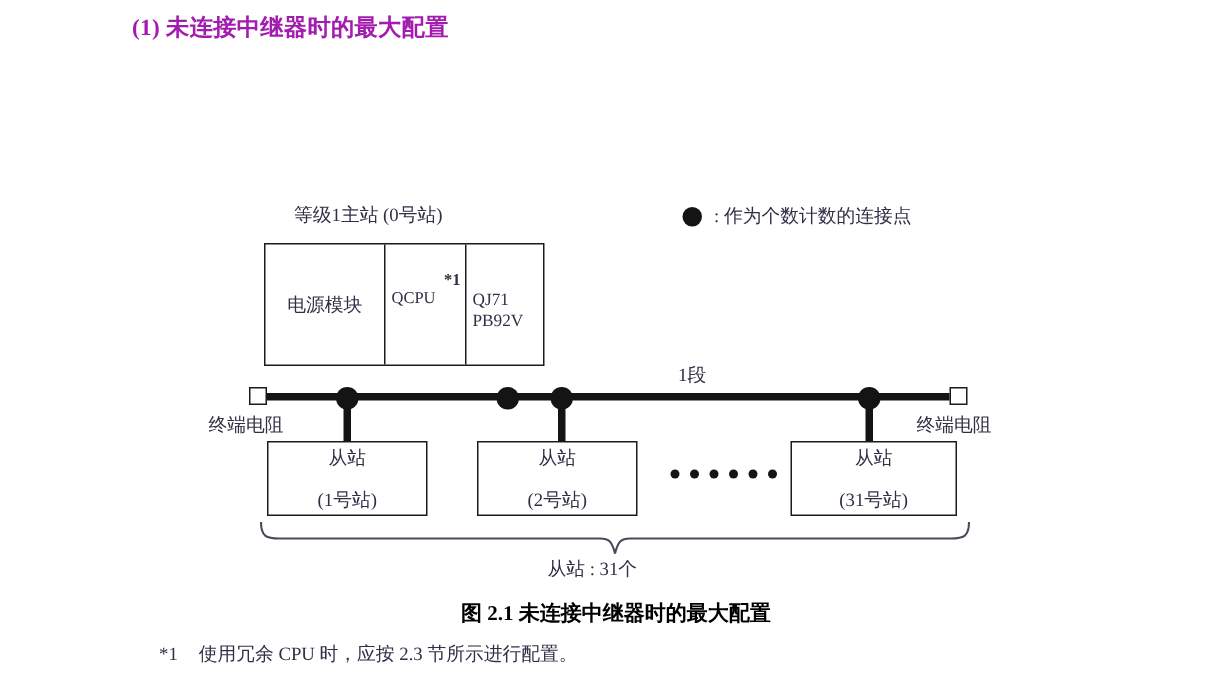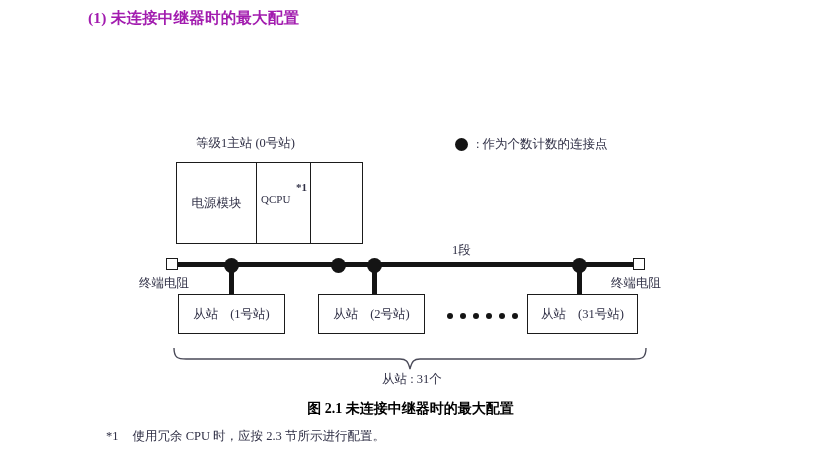--- a/index.html
+++ b/index.html
@@ -114,42 +114,42 @@
     background: #141414;
     margin-left: -7.5px; margin-top: -7.5px;
   }
   
   .drop {
     width: 5px; background: #141414; margin-left: -2.5px;
   }
 
   
   .slave-box {
-    height: 40px;
+    height: 50px;
     border: 1.5px solid #1b1b1b;
     background: #ffffff;
     box-sizing: border-box;
-    display: flex; flex-direction: row;
+    display: flex; flex-direction: column;
     align-items: center; justify-content: center; gap: 12px;
   }
   .slave-box .cell-text { line-height: 1.3; }
   #slave-1  { left: 178px; top: 294px; width: 107px; }
   #slave-2  { left: 318px; top: 294px; width: 107px; }
   #slave-31 { left: 527px; top: 294px; width: 111px; }
 
   
   #ellipsis { left: 447px; top: 313px; display: flex; gap: 7px; }
   #ellipsis span {
     width: 6px; height: 6px; border-radius: 50%; background: #141414;
     display: inline-block;
   }
 
   
   #brace { left: 172px; top: 348px; width: 476px; height: 22px; }
-  #brace-label { left: 382px; top: 372px; }
+  #brace-label { left: 365px; top: 372px; }
 
   
   #figure-caption {
     left: 0; top: 400px; width: 821px;
     text-align: center;
     font-size: 14px; font-weight: bold; color: #000000;
   }
   #footnote {
     left: 106px; top: 428px;
     font-size: 12.5px; color: #2f2f45; white-space: nowrap; text-align: center;
@@ -168,20 +168,23 @@
   <div class="abs lbl" id="rack-title">等级1主站 (0号站)</div>
 
   <div class="abs" id="module-rack">
     <div class="rack-cell" id="cell-power">
       <span class="cell-text">电源模块</span>
     </div>
     <div class="rack-cell" id="cell-qcpu">
       <span class="cell-text" id="qcpu-text">QCPU</span>
       <span class="cell-text" id="qcpu-note">*1</span>
     </div>
+    <div class="rack-cell" id="cell-pb92v">
+      <span class="cell-text" id="pb92v-text"><span>QJ71</span><br><span>PB92V</span></span>
+    </div>
   </div>
 
   <div class="abs" id="legend">
     <span id="legend-dot"></span>
     <span id="legend-text" class="lbl">: 作为个数计数的连接点</span>
   </div>
 
   <div class="abs drop" style="left:338px; top:260px; height:8px;"></div>
 
   <div class="abs" id="bus-line"></div>

